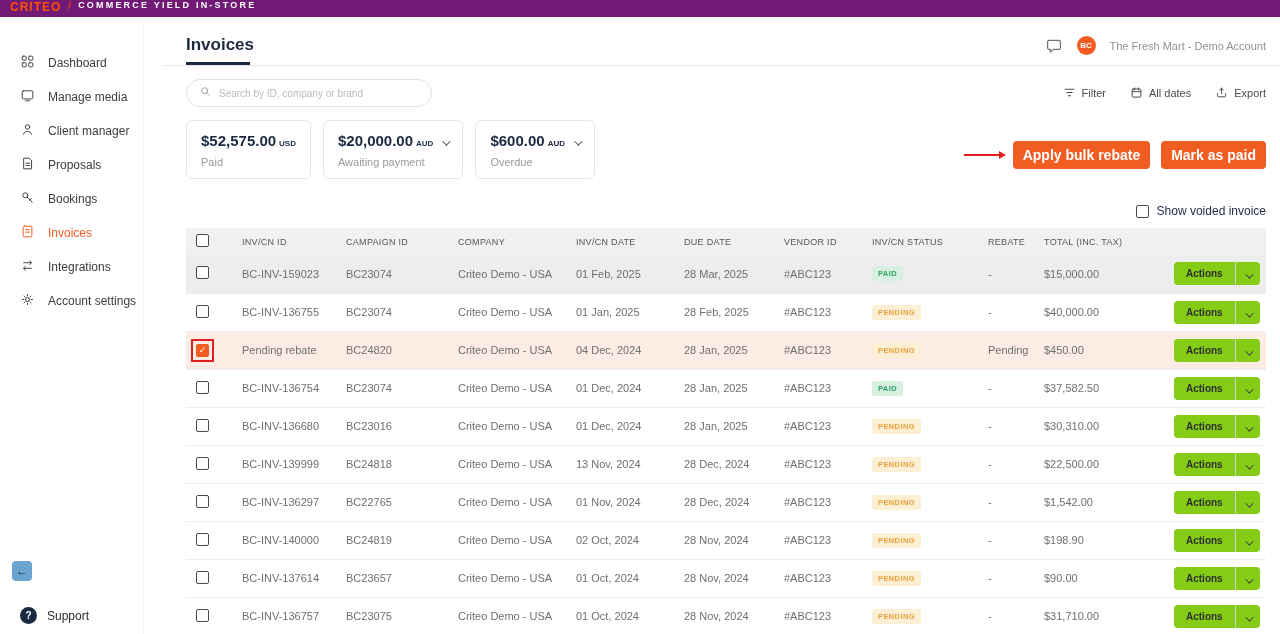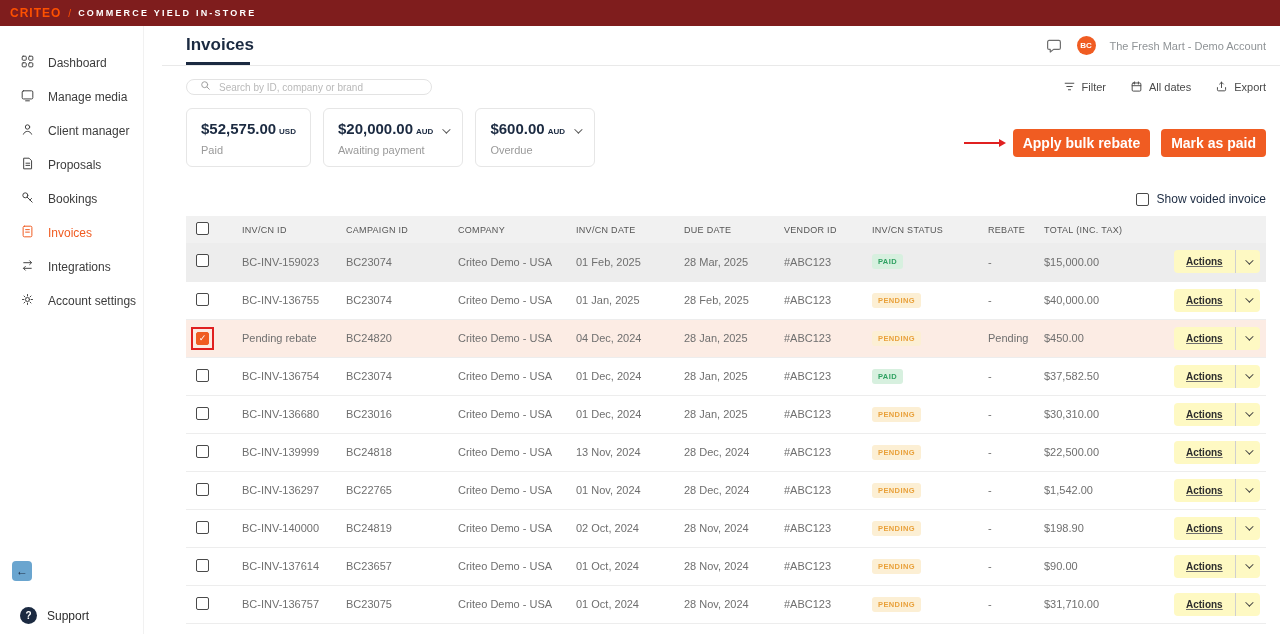--- a/index.html
+++ b/index.html
@@ -1,20 +1,20 @@
 <!DOCTYPE html>
 <html><head>
 <meta charset="utf-8">
 <style>
   * { margin:0; padding:0; box-sizing:border-box; }
   html,body { width:1280px; height:634px; overflow:hidden; background:#fff;
     font-family:"Liberation Sans", sans-serif; }
 
   
-  .topbar { height:26px; background:#7f1d1d; display:flex; align-items:center;
+  .topbar { height:17px; background:#701a75; display:flex; 
     padding-left:10px; gap:7px; }
   .brand { color:#fe5000; font-weight:bold; font-size:12px; letter-spacing:1px; }
   .brand-sep { color:#fe5000; font-size:10px; }
   .product { color:#ffffff; font-size:9px; font-weight:bold; letter-spacing:2.2px; }
 
   
   .sidebar { position:absolute; left:0; top:26px; bottom:0; width:144px; background:#fff;
     border-right:1px solid #f1f1f1; }
   .side-items { padding-top:20px; }
   .side-item { display:flex; align-items:center; gap:13px; padding:8px 0 8px 20px;
@@ -39,21 +39,21 @@
   .tab-underline { height:3px; background:#1b2a41; width:64px; margin-top:7px; }
   .header-right { display:flex; align-items:center; gap:14px; }
   .chat-icon { color:#6e6e6e; cursor:pointer; display:flex; }
   .avatar { width:19px; height:19px; border-radius:50%; background:#f05c22; color:#fff;
     font-size:8px; font-weight:bold; display:flex; align-items:center; justify-content:center; }
   .account-name { font-size:11px; color:#8f9396; }
 
   
   .toolbar { margin-top:13px; padding:0 14px 0 24px; display:flex;
     justify-content:space-between; align-items:center; }
-  .search-box { width:246px; height:16px; border:1px solid #e3e3e3; border-radius:14px;
+  .search-box { width:246px; height:28px; border:1px solid #e3e3e3; border-radius:14px;
     display:flex; align-items:center; gap:7px; padding:0 12px; color:#9c9c9c; }
   .search-box input { border:none; outline:none; flex:1; font-size:10px; color:#555;
     font-family:"Liberation Sans", sans-serif; }
   .search-box input::placeholder { color:#b9b9b9; }
   .tool-right { display:flex; align-items:center; gap:24px; }
   .tool-btn { display:flex; align-items:center; gap:6px; font-size:11px; color:#4a4a4a;
     cursor:pointer; }
   .tool-btn svg { color:#4a4a4a; }
 
   
@@ -94,22 +94,22 @@
   thead .c-check { padding-left:10px; }
   tbody td { font-size:11px; color:#6f6f6f; padding:0 8px; height:38px;
     border-bottom:1px solid #ededed; overflow:hidden; white-space:nowrap; }
   tbody td.c-check { padding-left:10px; }
   tr.row-gray td { background:#ededed; }
   tr.row-peach td { background:#fcece4; }
   .badge { display:inline-block; padding:3px 6px; border-radius:3px; font-size:7.5px;
     font-weight:bold; letter-spacing:.4px; }
   .badge.paid { background:#d7f0df; color:#2fa162; }
   .badge.pending { background:#fcefd4; color:#e9a13b; }
-  .actions-btn { display:inline-flex; align-items:center; background:#fef9c3;
-    border-radius:4px; overflow:hidden; cursor:pointer;text-decoration:underline; }
+  .actions-btn { display:inline-flex; align-items:flex-end; background:#84cc16;
+    border-radius:4px; overflow:hidden; cursor:pointer; }
   .actions-label { font-size:10px; font-weight:bold; color:#2e2e2e; padding:6px 12px;
     border-right:1px solid #cfcfcf; }
   .actions-caret { padding:6px 9px; display:flex; align-items:center; }
   .actions-caret i { width:6px; height:6px; border-right:1.6px solid #444;
     border-bottom:1.6px solid #444; transform:rotate(45deg) translateY(-2px); display:block; }
   .c-actions { text-align:right; }
 </style>
 </head>
 <body>
 

